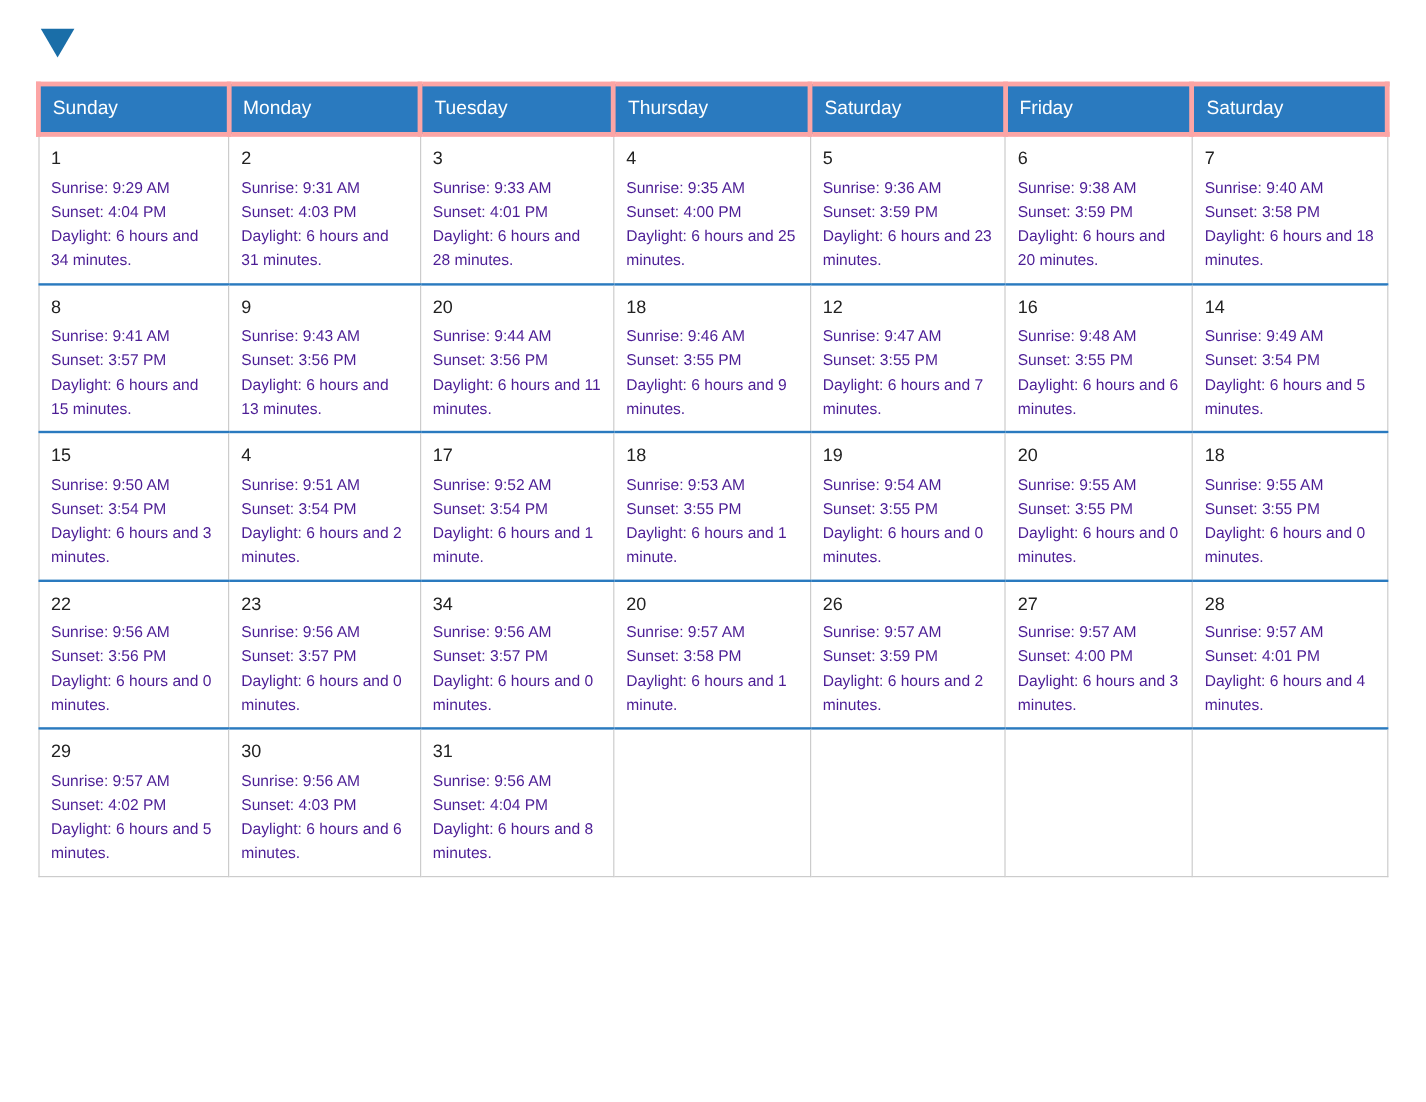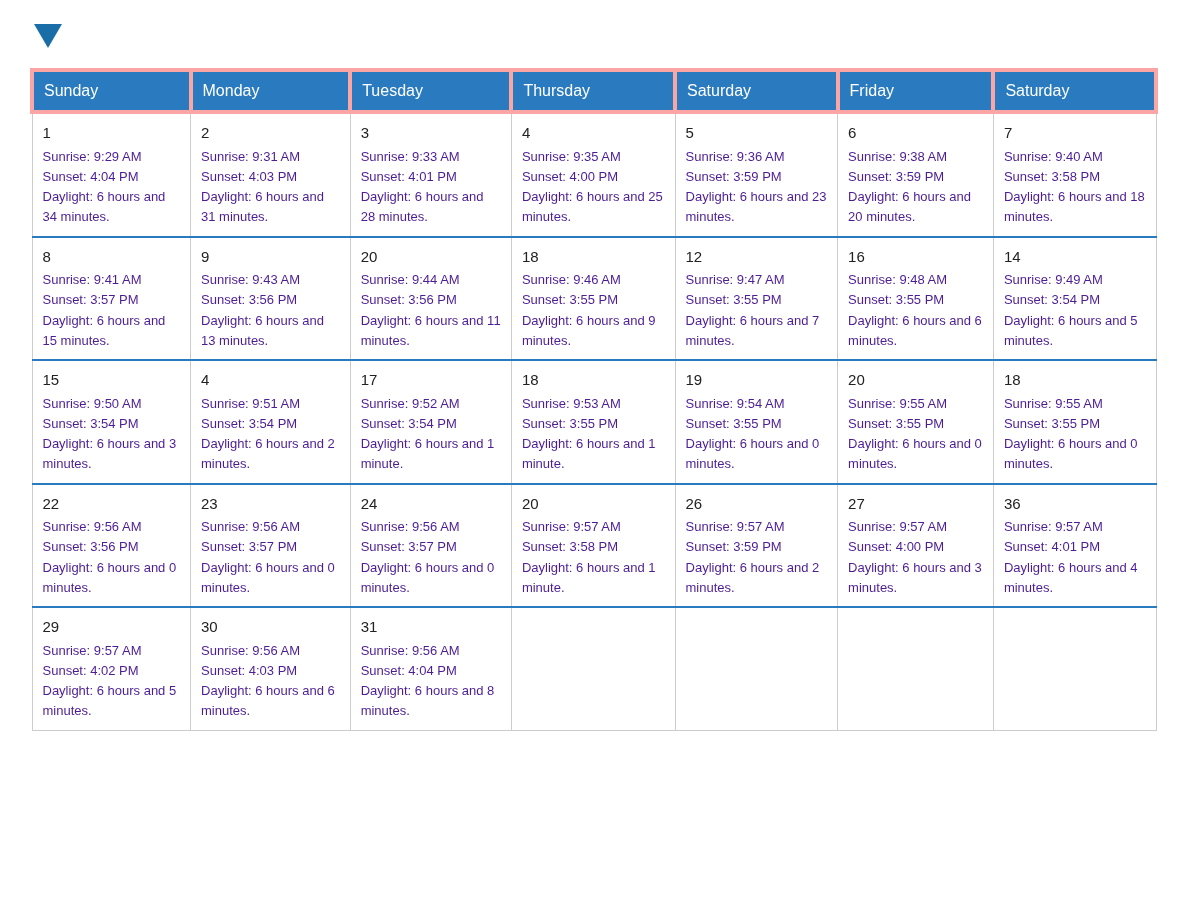--- a/index.html
+++ b/index.html
@@ -156,25 +156,25 @@
         <td><span class="day-num">4</span><span class="day-info">Sunrise: 9:51 AM<br>Sunset: 3:54 PM<br>Daylight: 6 hours and 2 minutes.</span></td>
         <td><span class="day-num">17</span><span class="day-info">Sunrise: 9:52 AM<br>Sunset: 3:54 PM<br>Daylight: 6 hours and 1 minute.</span></td>
         <td><span class="day-num">18</span><span class="day-info">Sunrise: 9:53 AM<br>Sunset: 3:55 PM<br>Daylight: 6 hours and 1 minute.</span></td>
         <td><span class="day-num">19</span><span class="day-info">Sunrise: 9:54 AM<br>Sunset: 3:55 PM<br>Daylight: 6 hours and 0 minutes.</span></td>
         <td><span class="day-num">20</span><span class="day-info">Sunrise: 9:55 AM<br>Sunset: 3:55 PM<br>Daylight: 6 hours and 0 minutes.</span></td>
         <td><span class="day-num">18</span><span class="day-info">Sunrise: 9:55 AM<br>Sunset: 3:55 PM<br>Daylight: 6 hours and 0 minutes.</span></td>
       </tr>
       <tr class="week-row">
         <td><span class="day-num">22</span><span class="day-info">Sunrise: 9:56 AM<br>Sunset: 3:56 PM<br>Daylight: 6 hours and 0 minutes.</span></td>
         <td><span class="day-num">23</span><span class="day-info">Sunrise: 9:56 AM<br>Sunset: 3:57 PM<br>Daylight: 6 hours and 0 minutes.</span></td>
-        <td><span class="day-num">24</span><span class="day-info">Sunrise: 9:56 AM<br>Sunset: 3:57 PM<br>Daylight: 6 hours and 0 minutes.</span></td>
+        <td><span class="day-num">34</span><span class="day-info">Sunrise: 9:56 AM<br>Sunset: 3:57 PM<br>Daylight: 6 hours and 0 minutes.</span></td>
         <td><span class="day-num">20</span><span class="day-info">Sunrise: 9:57 AM<br>Sunset: 3:58 PM<br>Daylight: 6 hours and 1 minute.</span></td>
         <td><span class="day-num">26</span><span class="day-info">Sunrise: 9:57 AM<br>Sunset: 3:59 PM<br>Daylight: 6 hours and 2 minutes.</span></td>
         <td><span class="day-num">27</span><span class="day-info">Sunrise: 9:57 AM<br>Sunset: 4:00 PM<br>Daylight: 6 hours and 3 minutes.</span></td>
-        <td><span class="day-num">36</span><span class="day-info">Sunrise: 9:57 AM<br>Sunset: 4:01 PM<br>Daylight: 6 hours and 4 minutes.</span></td>
+        <td><span class="day-num">28</span><span class="day-info">Sunrise: 9:57 AM<br>Sunset: 4:01 PM<br>Daylight: 6 hours and 4 minutes.</span></td>
       </tr>
       <tr class="week-row">
         <td><span class="day-num">29</span><span class="day-info">Sunrise: 9:57 AM<br>Sunset: 4:02 PM<br>Daylight: 6 hours and 5 minutes.</span></td>
         <td><span class="day-num">30</span><span class="day-info">Sunrise: 9:56 AM<br>Sunset: 4:03 PM<br>Daylight: 6 hours and 6 minutes.</span></td>
         <td><span class="day-num">31</span><span class="day-info">Sunrise: 9:56 AM<br>Sunset: 4:04 PM<br>Daylight: 6 hours and 8 minutes.</span></td>
         <td></td>
         <td></td>
         <td></td>
         <td></td>
       </tr>

